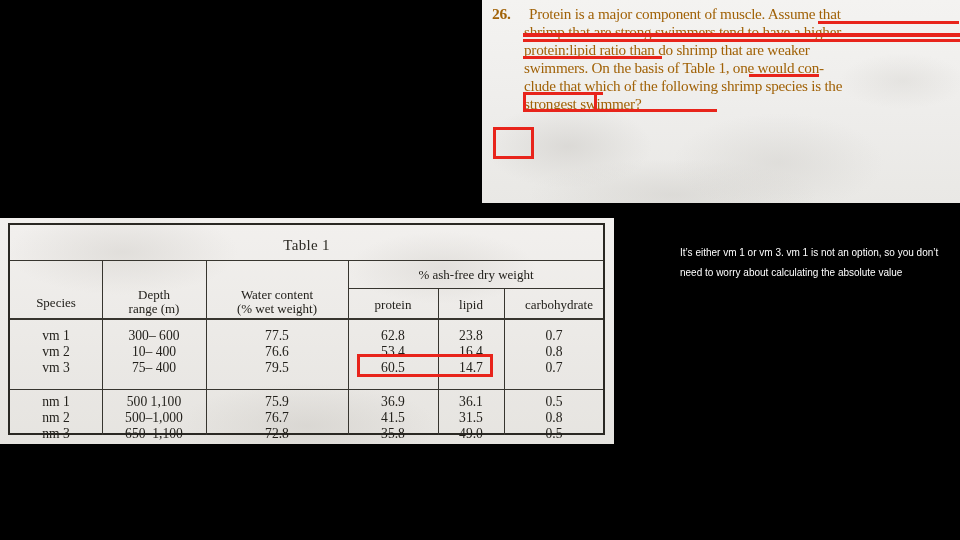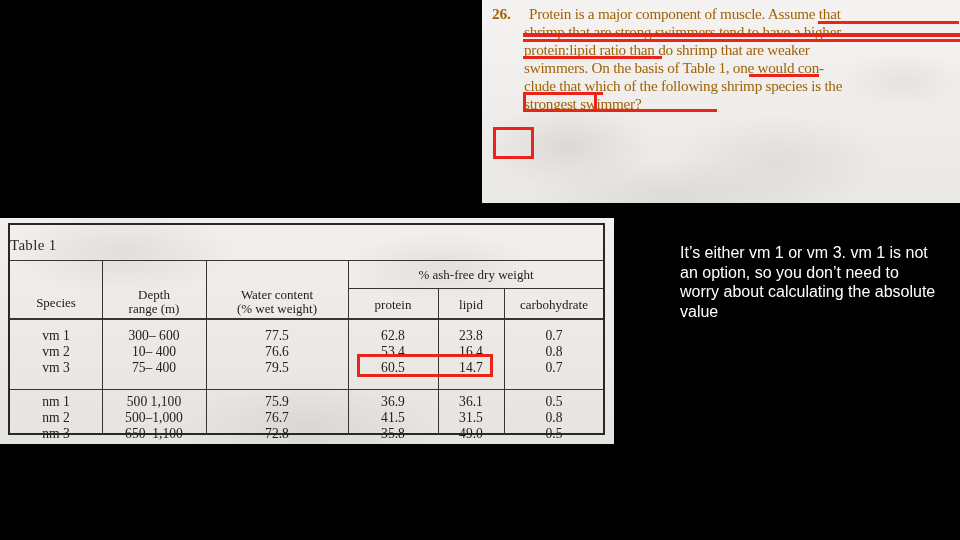--- a/index.html
+++ b/index.html
@@ -127,20 +127,21 @@
     height: 212px;
     border: 2.5px solid #2a2823;
     box-sizing: border-box;
     background: transparent;
   }
 
   .tbl-caption {
     position: absolute;
     left: 0; right: 0;
     top: 12px;
+    text-align: center;
     font-family: "Liberation Serif", serif;
     font-size: 15px;
     color: #2c2a24;
     letter-spacing: .3px;
   }
 
   
   .hr {
     position: absolute;
     left: 0; right: 0;
@@ -168,21 +169,21 @@
   .dat { font-size: 13.6px; }
 
   
   #note {
     position: absolute;
     left: 680px;
     top: 243px;
     width: 262px;
     color: #ffffff;
     font-family: "Liberation Sans", sans-serif;
-    font-size: 16px;
+    font-size: 10px;
     line-height: 19.5px;
   }
 </style>
 </head>
 <body>
 
 <div id="question-scan">
   <div class="paper-grain"></div>
 
   <div class="q-body">
@@ -231,21 +232,21 @@
     <div class="cell hdr" style="left:0px;   top:70px;  width:92px;">Species</div>
 
     <div class="cell hdr" style="left:92px;  top:62px;  width:104px;">Depth</div>
     <div class="cell hdr" style="left:92px;  top:76px;  width:104px;">range (m)</div>
 
     <div class="cell hdr" style="left:196px; top:62px;  width:142px;">Water content</div>
     <div class="cell hdr" style="left:196px; top:76px;  width:142px;">(% wet weight)</div>
 
     <div class="cell hdr" style="left:338px; top:72px;  width:90px;">protein</div>
     <div class="cell hdr" style="left:428px; top:72px;  width:66px;">lipid</div>
-    <div class="cell hdr" style="left:494px; top:72px;  width:100px;">carbohydrate</div>
+    <div class="cell hdr" style="left:494px; top:72px;  width:110px;">carbohydrate</div>
 
     <div>
       <div class="cell dat" style="left:0px;   top:103px; width:92px;">vm 1</div>
       <div class="cell dat" style="left:92px;  top:103px; width:104px;">300–  600</div>
       <div class="cell dat" style="left:196px; top:103px; width:142px;">77.5</div>
       <div class="cell dat" style="left:338px; top:103px; width:90px;">62.8</div>
       <div class="cell dat" style="left:428px; top:103px; width:66px;">23.8</div>
       <div class="cell dat" style="left:494px; top:103px; width:100px;">0.7</div>
     </div>
 

